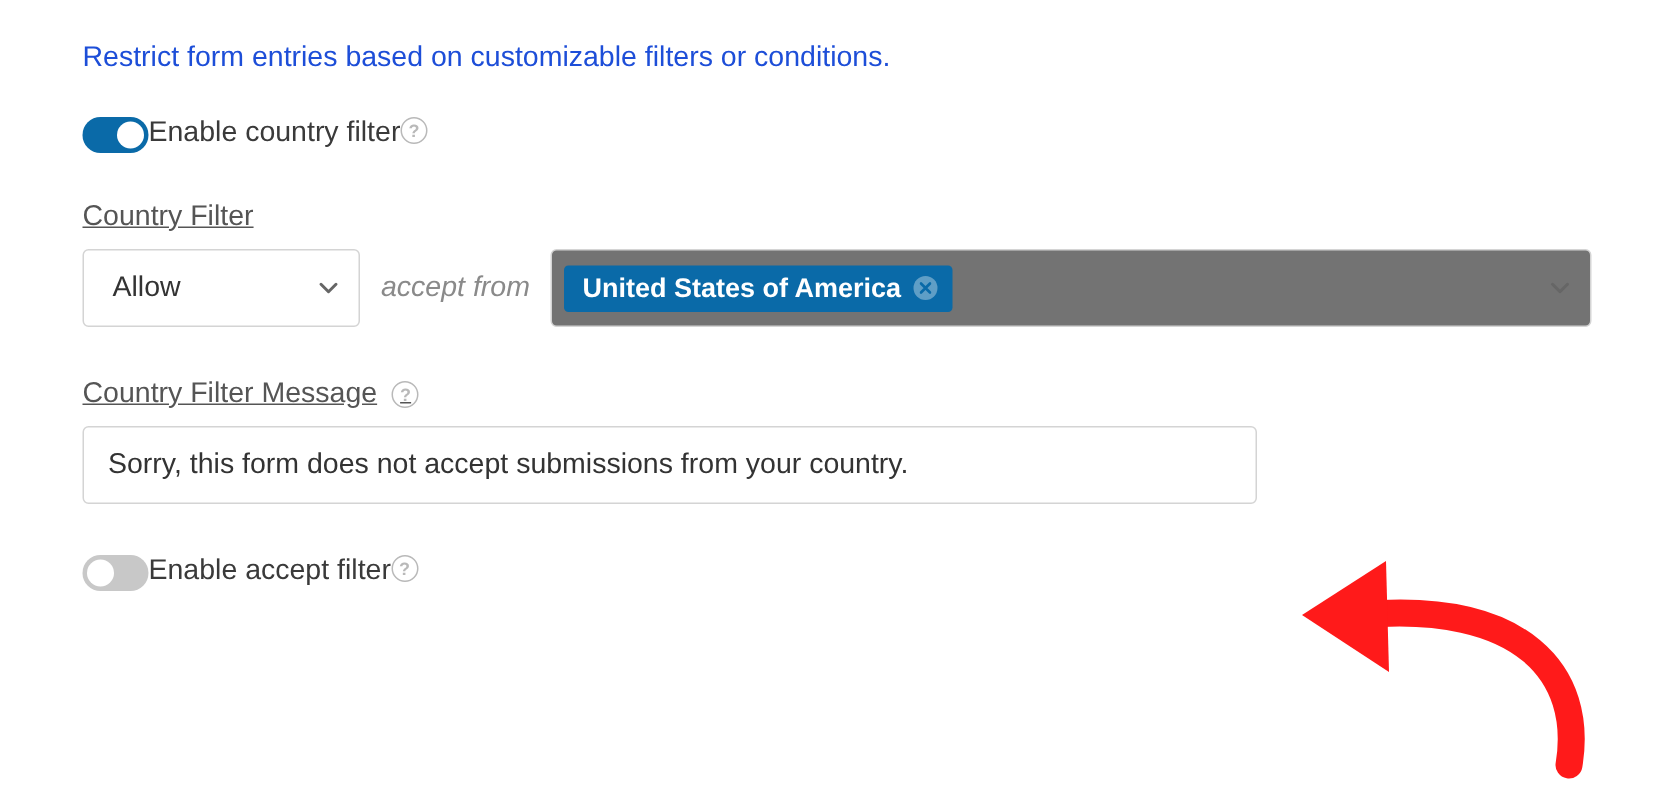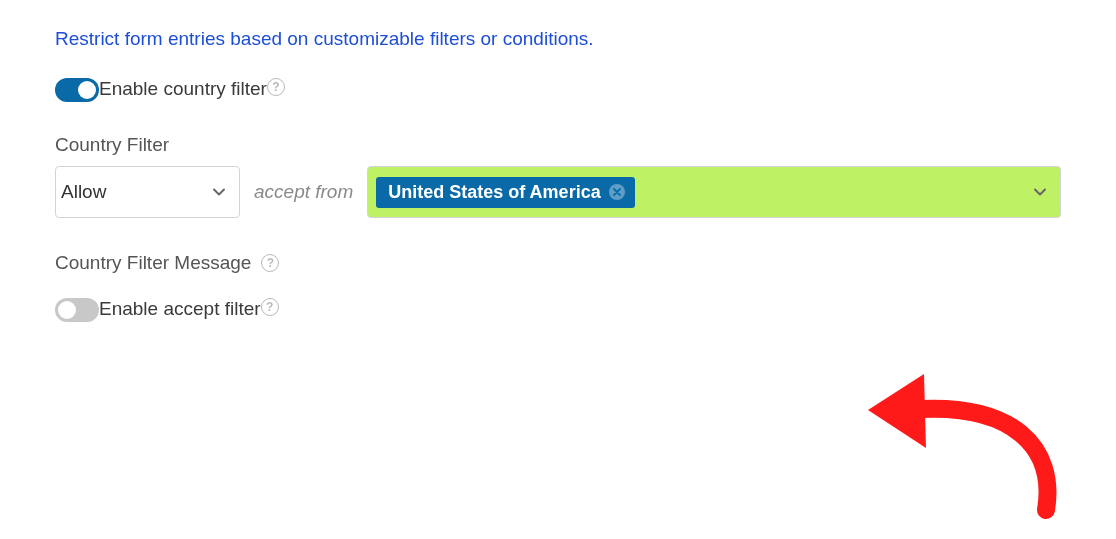--- a/index.html
+++ b/index.html
@@ -69,36 +69,37 @@
     justify-content: center;
     flex-shrink: 0;
   }
   .field-label {
     font-size: 19px;
     color: #555;
     margin-bottom: 10px;
     display: flex;
     align-items: center;
     gap: 10px;
+    text-decoration: underline;
   }
   .filter-row {
     display: flex;
     align-items: center;
     gap: 14px;
     margin-bottom: 34px;
   }
   .select {
     display: flex;
     align-items: center;
     justify-content: space-between;
     border: 1px solid #d4d4d4;
     border-radius: 4px;
     background: #fff;
     height: 52px;
-    padding: 0 12px 0 5px;
+    padding: 0 12px 0 19px;
     font-size: 19px;
     color: #333;
     cursor: pointer;
   }
   .select.allow { width: 185px; }
   .chevron {
     width: 16px;
     height: 16px;
   }
   .chevron svg { display: block; }
@@ -108,21 +109,21 @@
     color: #8a8a8a;
     white-space: nowrap;
   }
   .country-select {
     flex: 1;
     display: flex;
     align-items: center;
     justify-content: space-between;
     border: 1px solid #d4d4d4;
     border-radius: 4px;
-    background: #bef264;
+    background: #737373;
     height: 52px;
     padding: 0 12px 0 8px;
     cursor: pointer;
   }
   .chip {
     display: inline-flex;
     align-items: center;
     background: #0a6aa8;
     color: #fff;
     font-size: 18px;
@@ -135,21 +136,21 @@
     width: 16px;
     height: 16px;
     border-radius: 50%;
     background: rgba(255,255,255,0.35);
     display: inline-flex;
     align-items: center;
     justify-content: center;
     cursor: pointer;
   }
   .chip-remove svg { display: block; }
-  .msg-block { margin-bottom: 24px; }
+  .msg-block { margin-bottom: 34px; }
   .text-input {
     width: 783px;
     height: 52px;
     border: 1px solid #d4d4d4;
     border-radius: 4px;
     padding: 0 16px;
     font-size: 19px;
     color: #333;
     background: #fff;
   }
@@ -206,20 +207,21 @@
           </svg>
       </span>
     </div>
   </div>
 
   <div class="msg-block">
     <div class="field-label">
       <span>Country Filter Message</span>
       <span class="help-icon">?</span>
     </div>
+    <input type="text" class="text-input" value="Sorry, this form does not accept submissions from your country." style="">
   </div>
 
   <div class="row">
     <div class="toggle off">
       <div class="knob"></div>
     </div>
     <span class="toggle-label">Enable accept filter</span>
     <span class="help-icon">?</span>
   </div>
 

